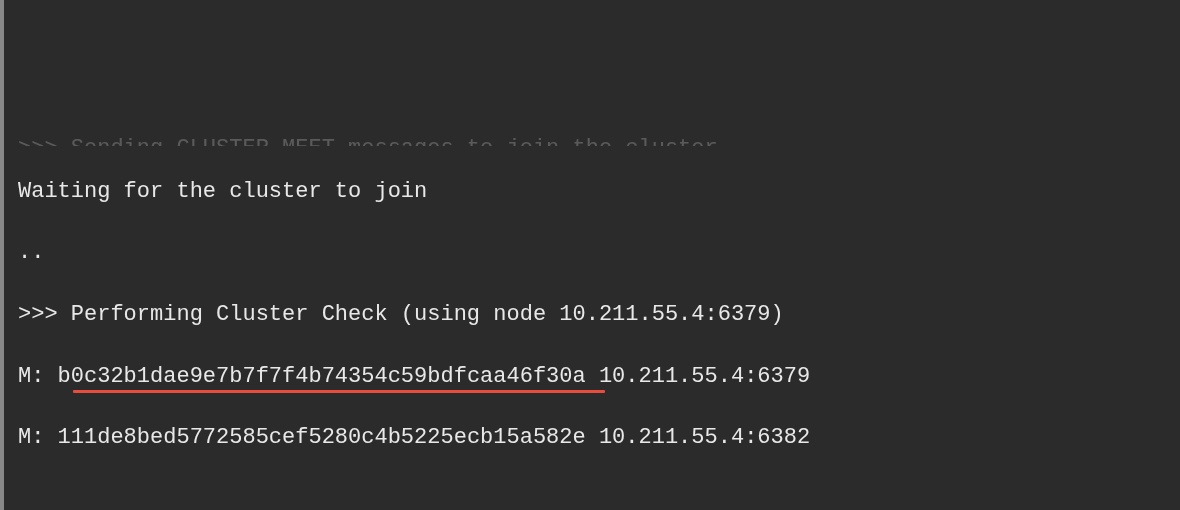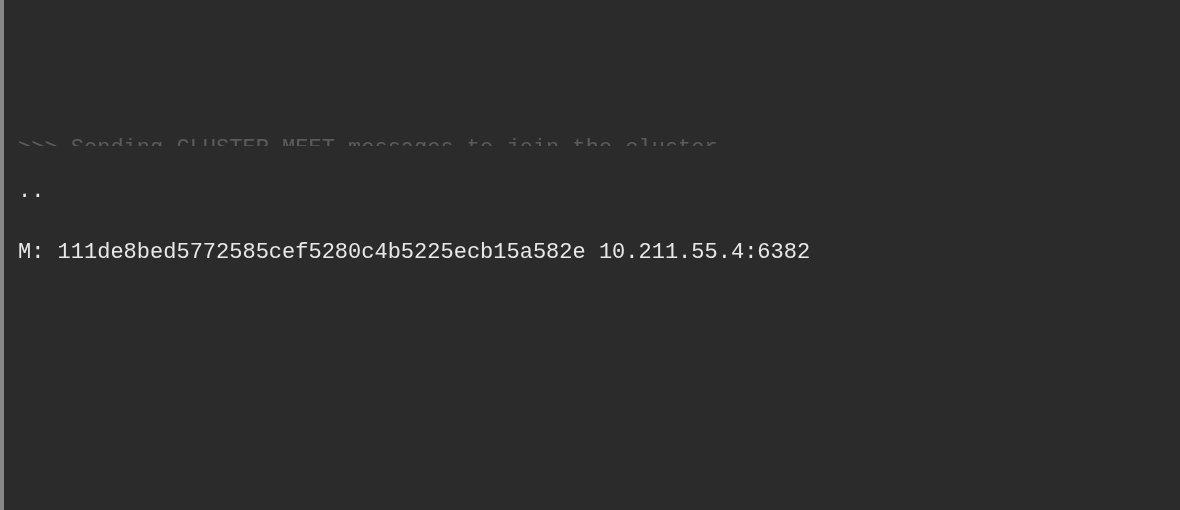--- a/index.html
+++ b/index.html
@@ -45,21 +45,24 @@
       border-radius: 1px;
     }
   </style>
 </head>
 <body>
 
 
 
 <div class="terminal">
 <span class="line truncated-top">&gt;&gt;&gt; Sending CLUSTER MEET messages to join the cluster</span>
+<span class="line">Waiting for the cluster to join</span>
 <span class="line">..</span>
+<span class="line">&gt;&gt;&gt; Performing Cluster Check (using node 10.211.55.4:6379)</span>
+<span class="line"><span>M: </span><span class="underline">b0c32b1dae9e7b7f7f4b74354c59bdfcaa46f30a</span><span> 10.211.55.4:6379</span><div class="red-underline" style="left:55px; width:532px; top:28px;"></div></span>
 <span class="line"><span>M: </span><span class="underline">111de8bed5772585cef5280c4b5225ecb15a582e</span><span> 10.211.55.4:6382</span></span>
 
 
 
 
 
 
 
 
 </div>

